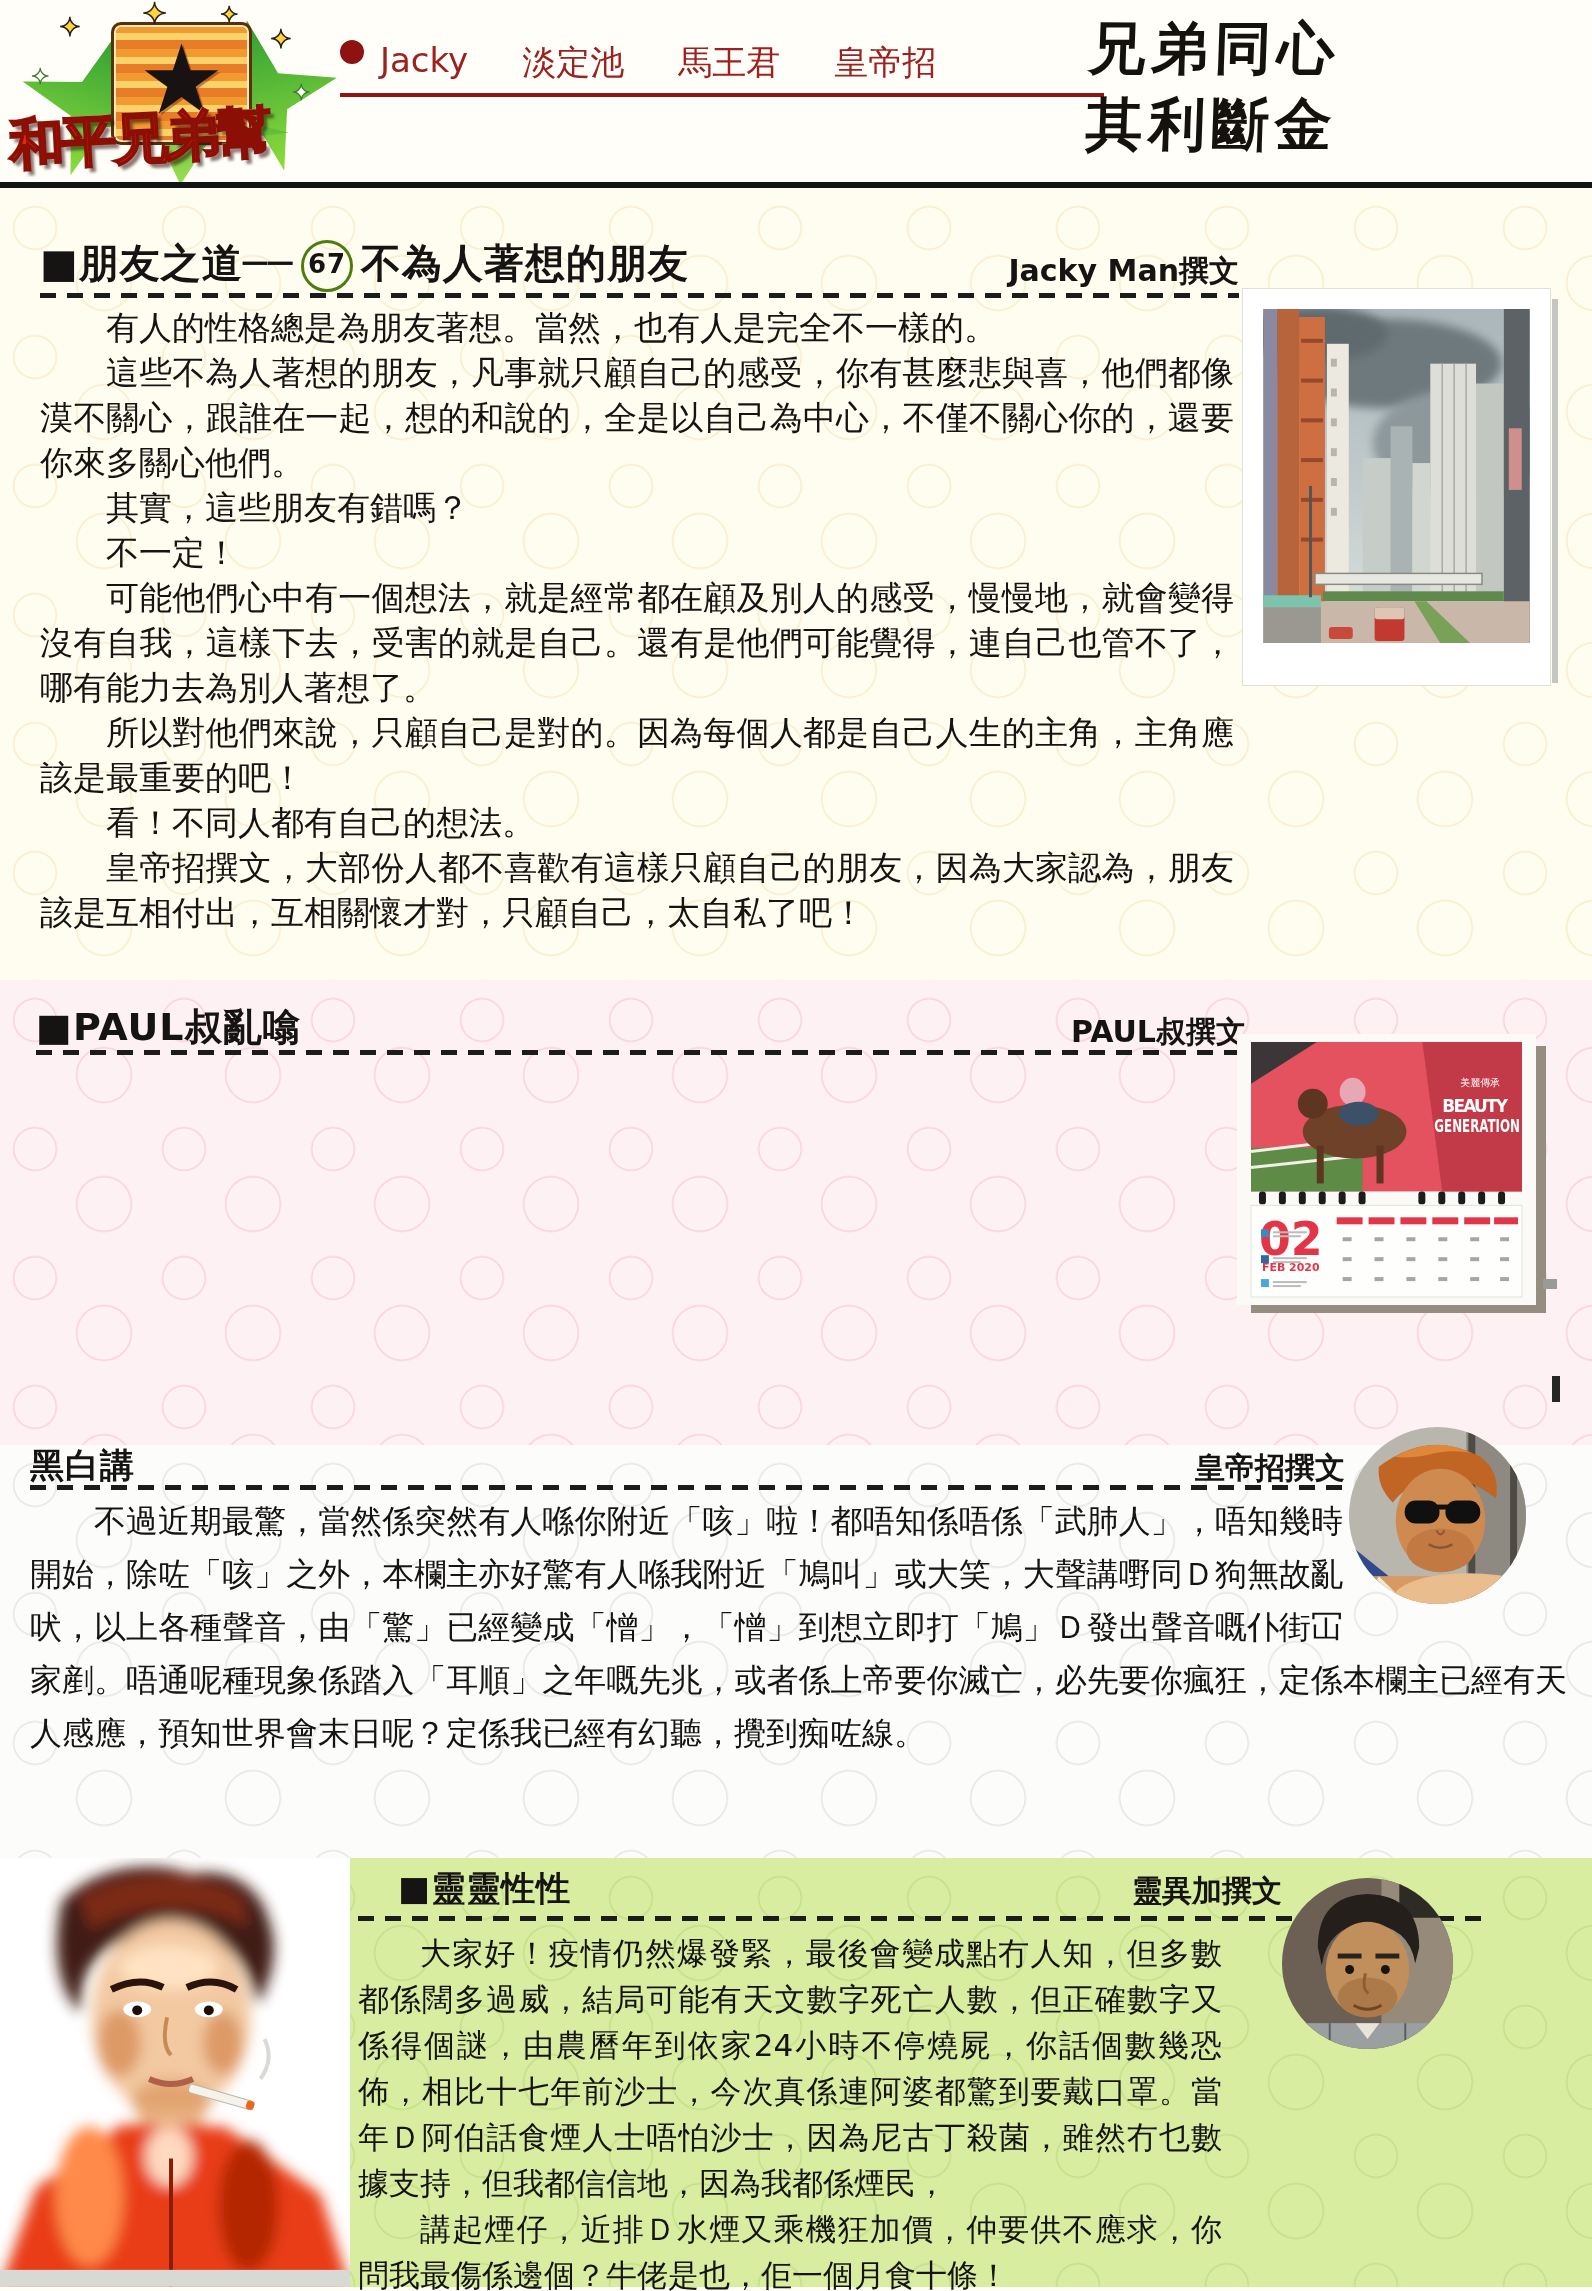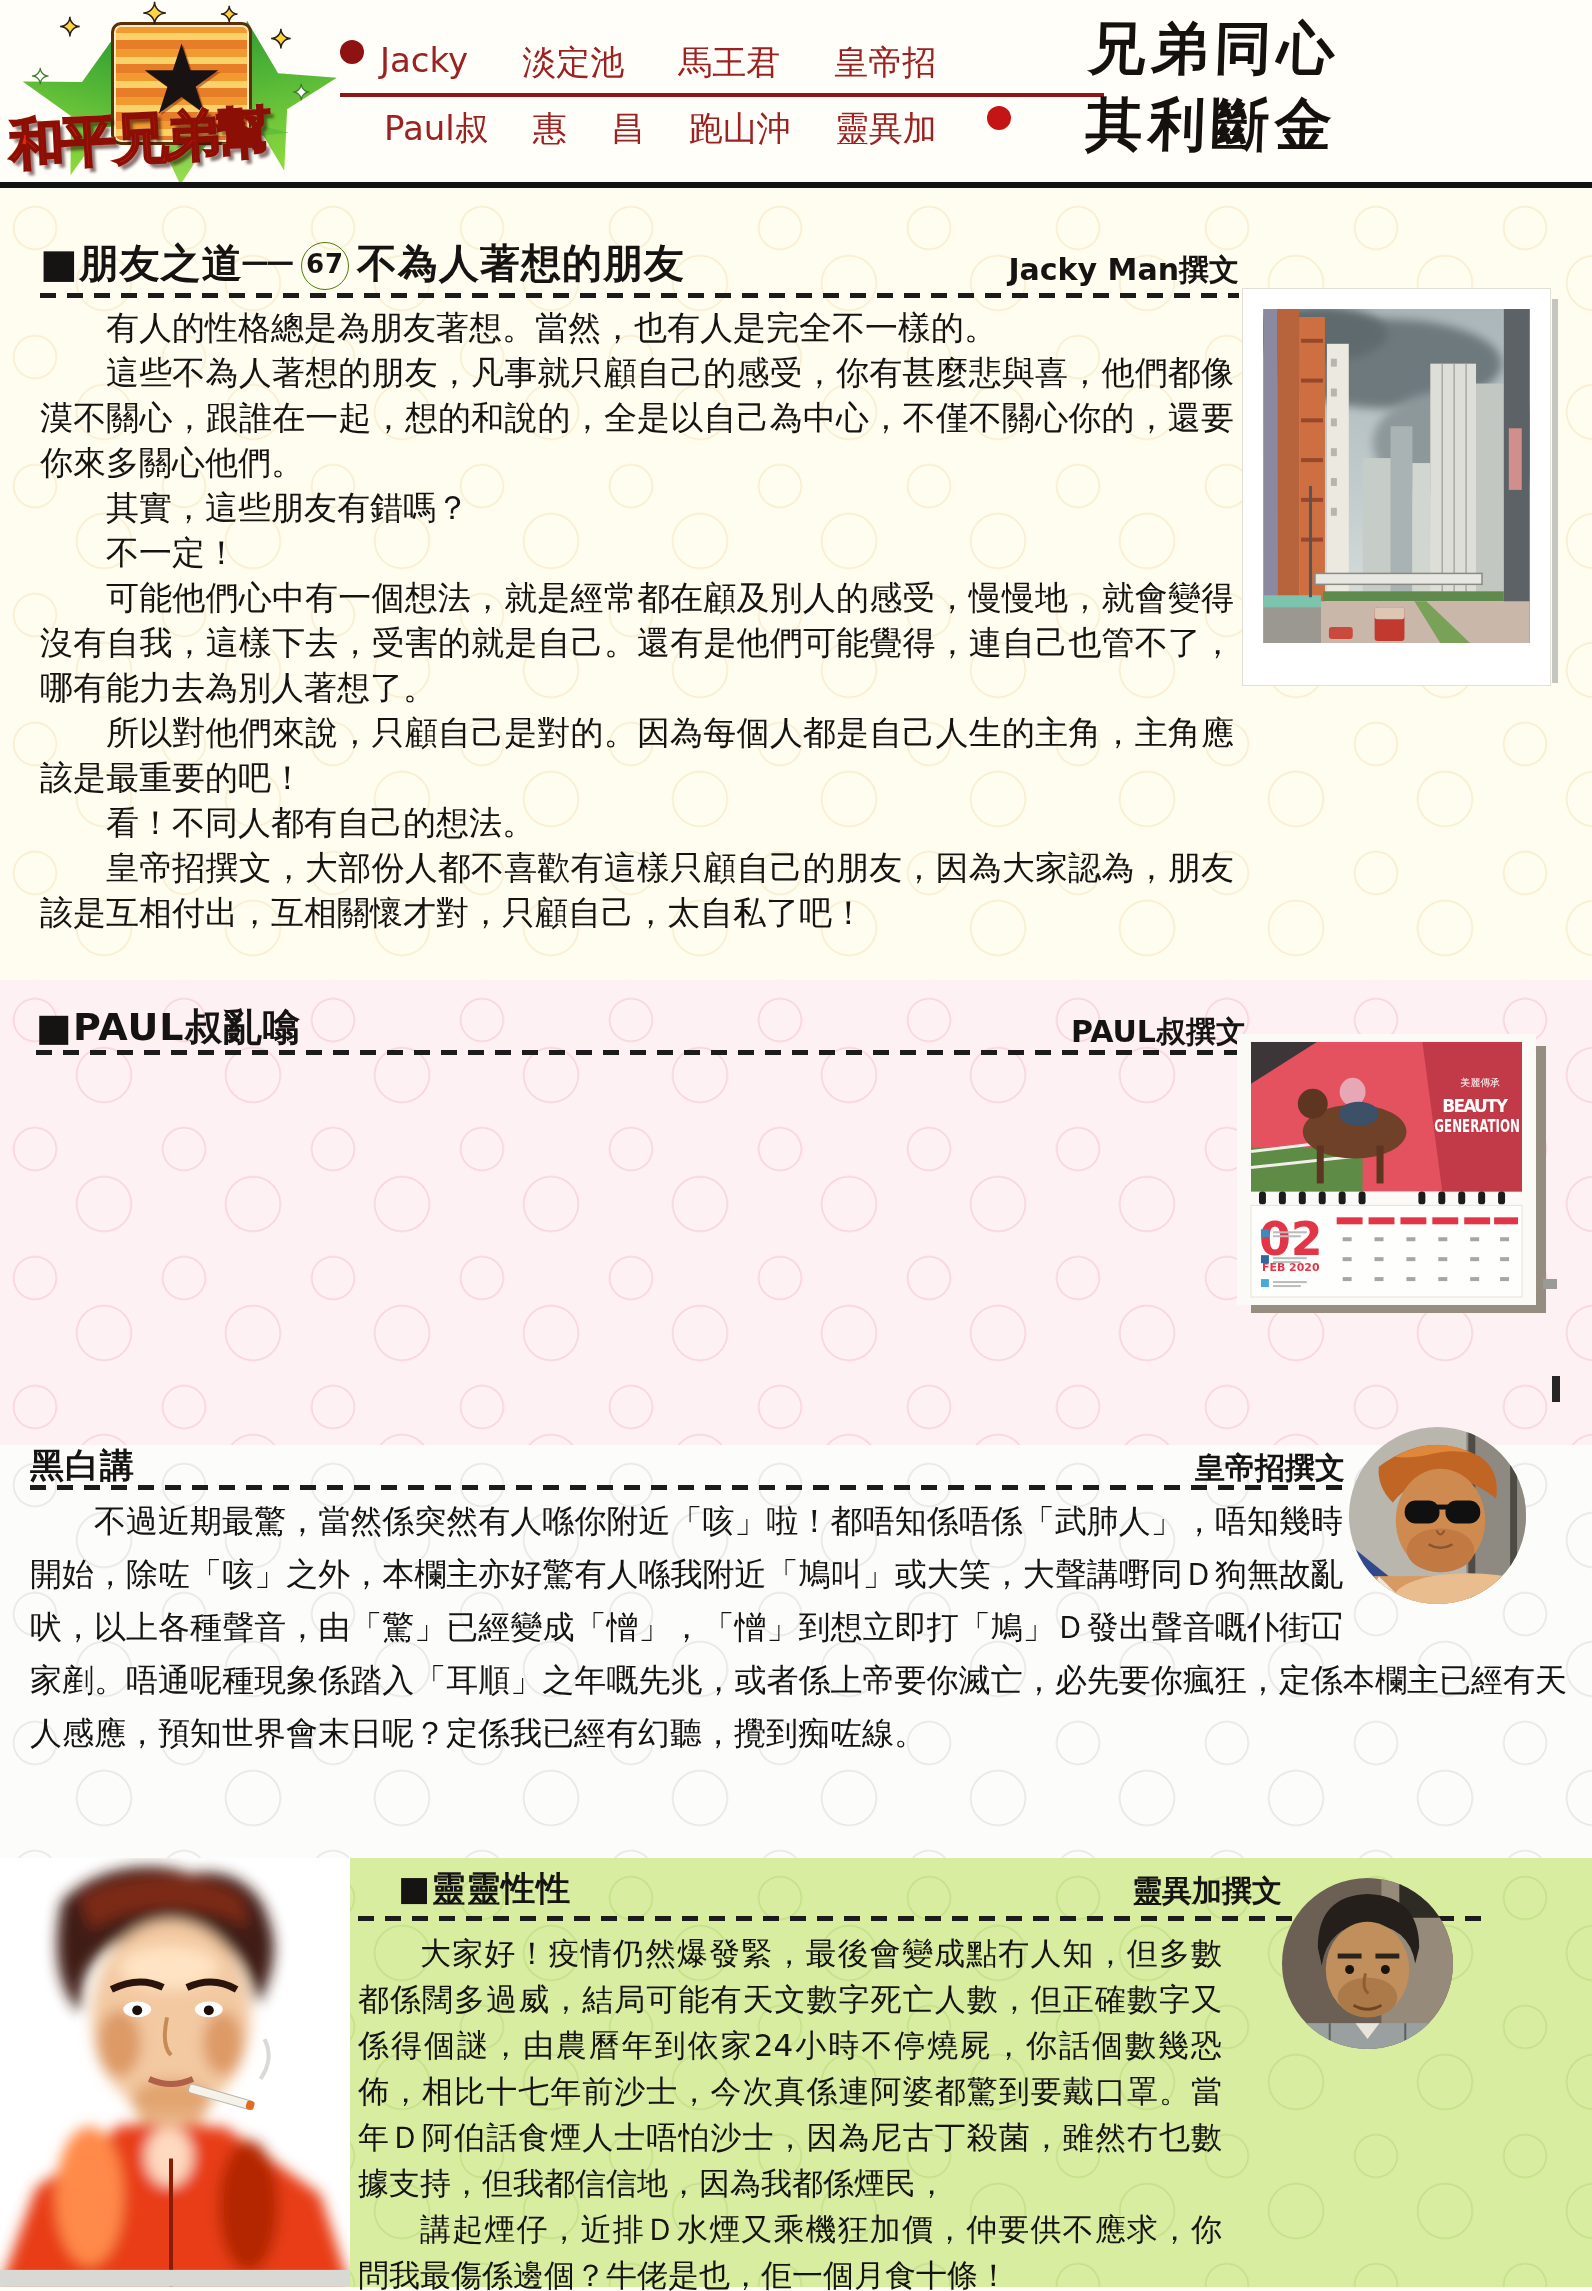--- a/index.html
+++ b/index.html
@@ -49,21 +49,21 @@
   .trow{position:absolute;display:flex;justify-content:space-between;align-items:flex-end;}
   .trow h2{margin:0;font-weight:bold;letter-spacing:1px;}
   .byline{font-weight:bold;font-size:30px;white-space:nowrap;margin-left:25px;}
   .dash{position:absolute;height:5px;
         background:repeating-linear-gradient(90deg,#1c1c1c 0,#1c1c1c 16px,transparent 16px,transparent 27px);}
   .bodytxt{position:absolute;text-align:justify;}
   .bodytxt p{margin:0;text-indent:2em;}
   .t1{left:40px;top:48px;width:1199px;} .t1 h2{font-size:40px;}
   .dash1{left:40px;top:105px;width:1199px;}
   .b1{left:40px;top:117px;width:1194px;font-size:33px;line-height:45px;}
-  .cnum{display:inline-block;width:46px;height:46px;line-height:42px;border:1px solid #4d7c0f;
+  .cnum{display:inline-block;width:46px;height:46px;line-height:42px;border:3px solid #4d7c0f;
         border-radius:50%;text-align:center;font-size:26px;font-weight:bold;vertical-align:4px;
         margin:0 8px;text-indent:0;}
   .photo1{position:absolute;left:1242px;top:100px;width:267px;height:334px;background:#fff;
           border:1px solid #e2dfd5;padding:20px 20px 42px 20px;margin:0;}
   .scanline{position:absolute;left:1552px;top:111px;width:6px;height:384px;background:#c6c6c0;}
   .t2{left:36px;top:22px;width:1210px;} .t2 h2{font-size:38px;}
   .dash2{left:36px;top:70px;width:1473px;}
   .b2{left:36px;top:84px;width:1467px;font-size:33px;line-height:53px;}
   .sp2{float:right;width:299px;height:257px;}
   .cal{position:absolute;left:1237px;top:54px;width:299px;height:271px;margin:0;background:#fbfaf6;
@@ -106,28 +106,20 @@
 
     <div class="authors">
       <div class="aline aline1">
         <span class="bdot"></span>
         <span class="an">Jacky</span>
         <span class="an">淡定池</span>
         <span class="an">馬王君</span>
         <span class="an">皇帝招</span>
       </div>
       <div class="adiv"></div>
-      <div class="aline aline2">
-        <span class="an">Paul叔</span>
-        <span class="an">惠</span>
-        <span class="an">昌</span>
-        <span class="an">跑山沖</span>
-        <span class="an">靈異加</span>
-        <span class="bdot end"></span>
-      </div>
     </div>
 
     <div class="motto">
       <div>兄弟同心</div>
       <div>其利斷金</div>
     </div>
   </header>
   <div class="rule"></div>
 
   <section class="sec pz" id="sec1">

